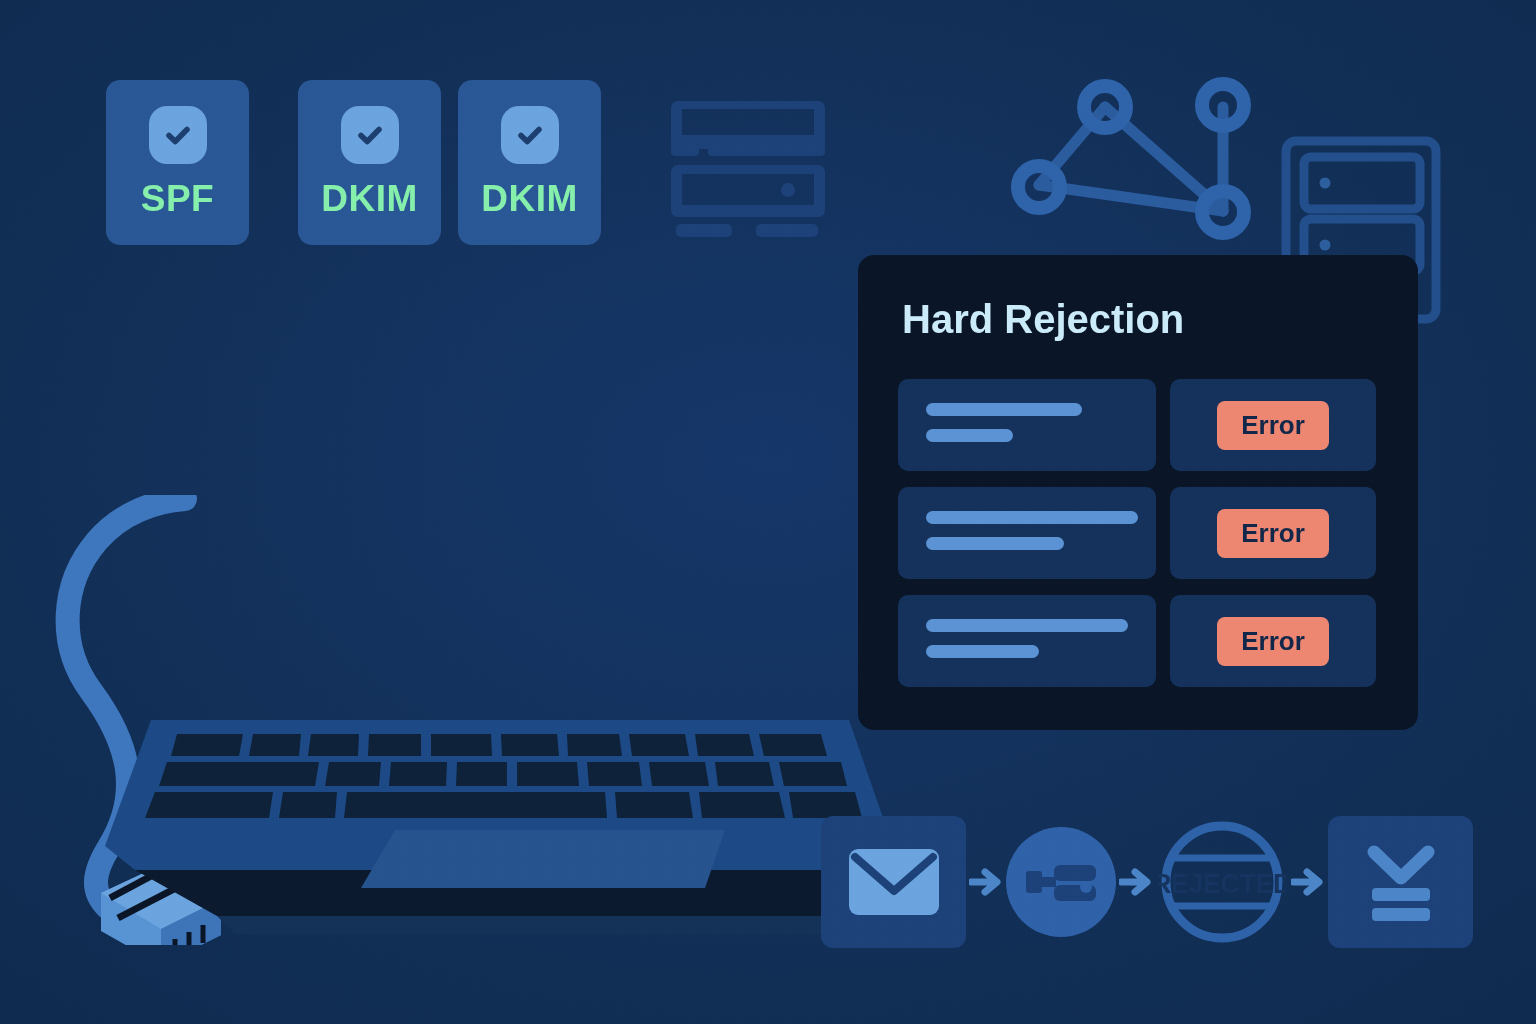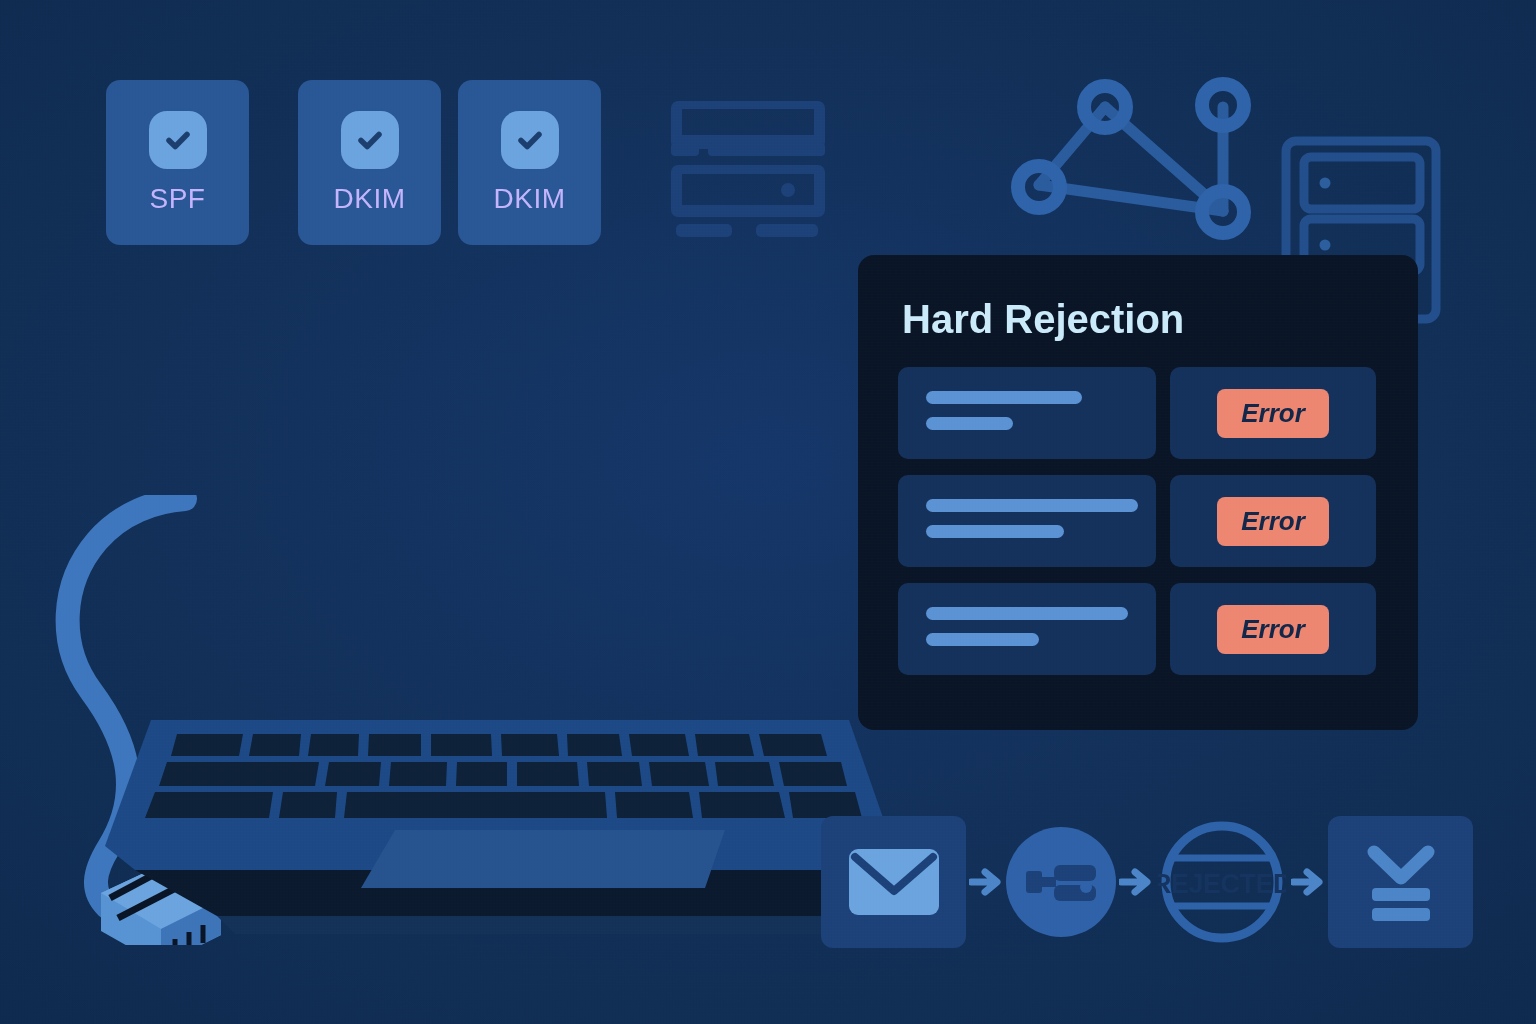--- a/index.html
+++ b/index.html
@@ -47,23 +47,23 @@
     gap: 14px;
   }
   .auth-check {
     width: 58px; height: 58px;
     border-radius: 18px;
     background: #6ba4de;
     display: flex; align-items: center; justify-content: center;
   }
   .auth-check svg { display: block; }
   .auth-label {
-    font-size: 28px;
-    font-weight: 400;
-    color: #c4b5fd;
+    font-size: 37px;
+    font-weight: 700;
+    color: #86efac;
     letter-spacing: .5px;
   }
 
   
   .server-icon { position: absolute; left: 668px; top: 95px; width: 160px; height: 150px; }
   .network-icon { position: absolute; left: 1005px; top: 75px; width: 260px; height: 165px; }
   .rack-icon { position: absolute; left: 1278px; top: 133px; width: 200px; height: 195px; }
 
   
   #laptop-screen-shell {
@@ -130,23 +130,23 @@
     background: #0a1627;
     border-radius: 16px;
   }
   #rejection-title {
     position: absolute; left: 44px; top: 42px;
     font-size: 40px; font-weight: 700;
     color: #ccebfa;
   }
   #reject-rows {
     position: absolute;
-    left: 40px; top: 112px;
+    left: 40px; top: 124px;
     width: 478px;
-    display: flex; flex-direction: column; gap: 16px; font-style: italic;
+    display: flex; flex-direction: column; gap: 16px;
   }
   .reject-row { display: flex; gap: 14px; height: 92px; }
   .reject-info {
     width: 258px; height: 92px;
     background: #15325c;
     border-radius: 10px;
     padding: 24px 0 0 28px;
   }
   .bar { height: 13px; border-radius: 7px; background: #5b93d4; margin-bottom: 13px; }
   .reject-status {

